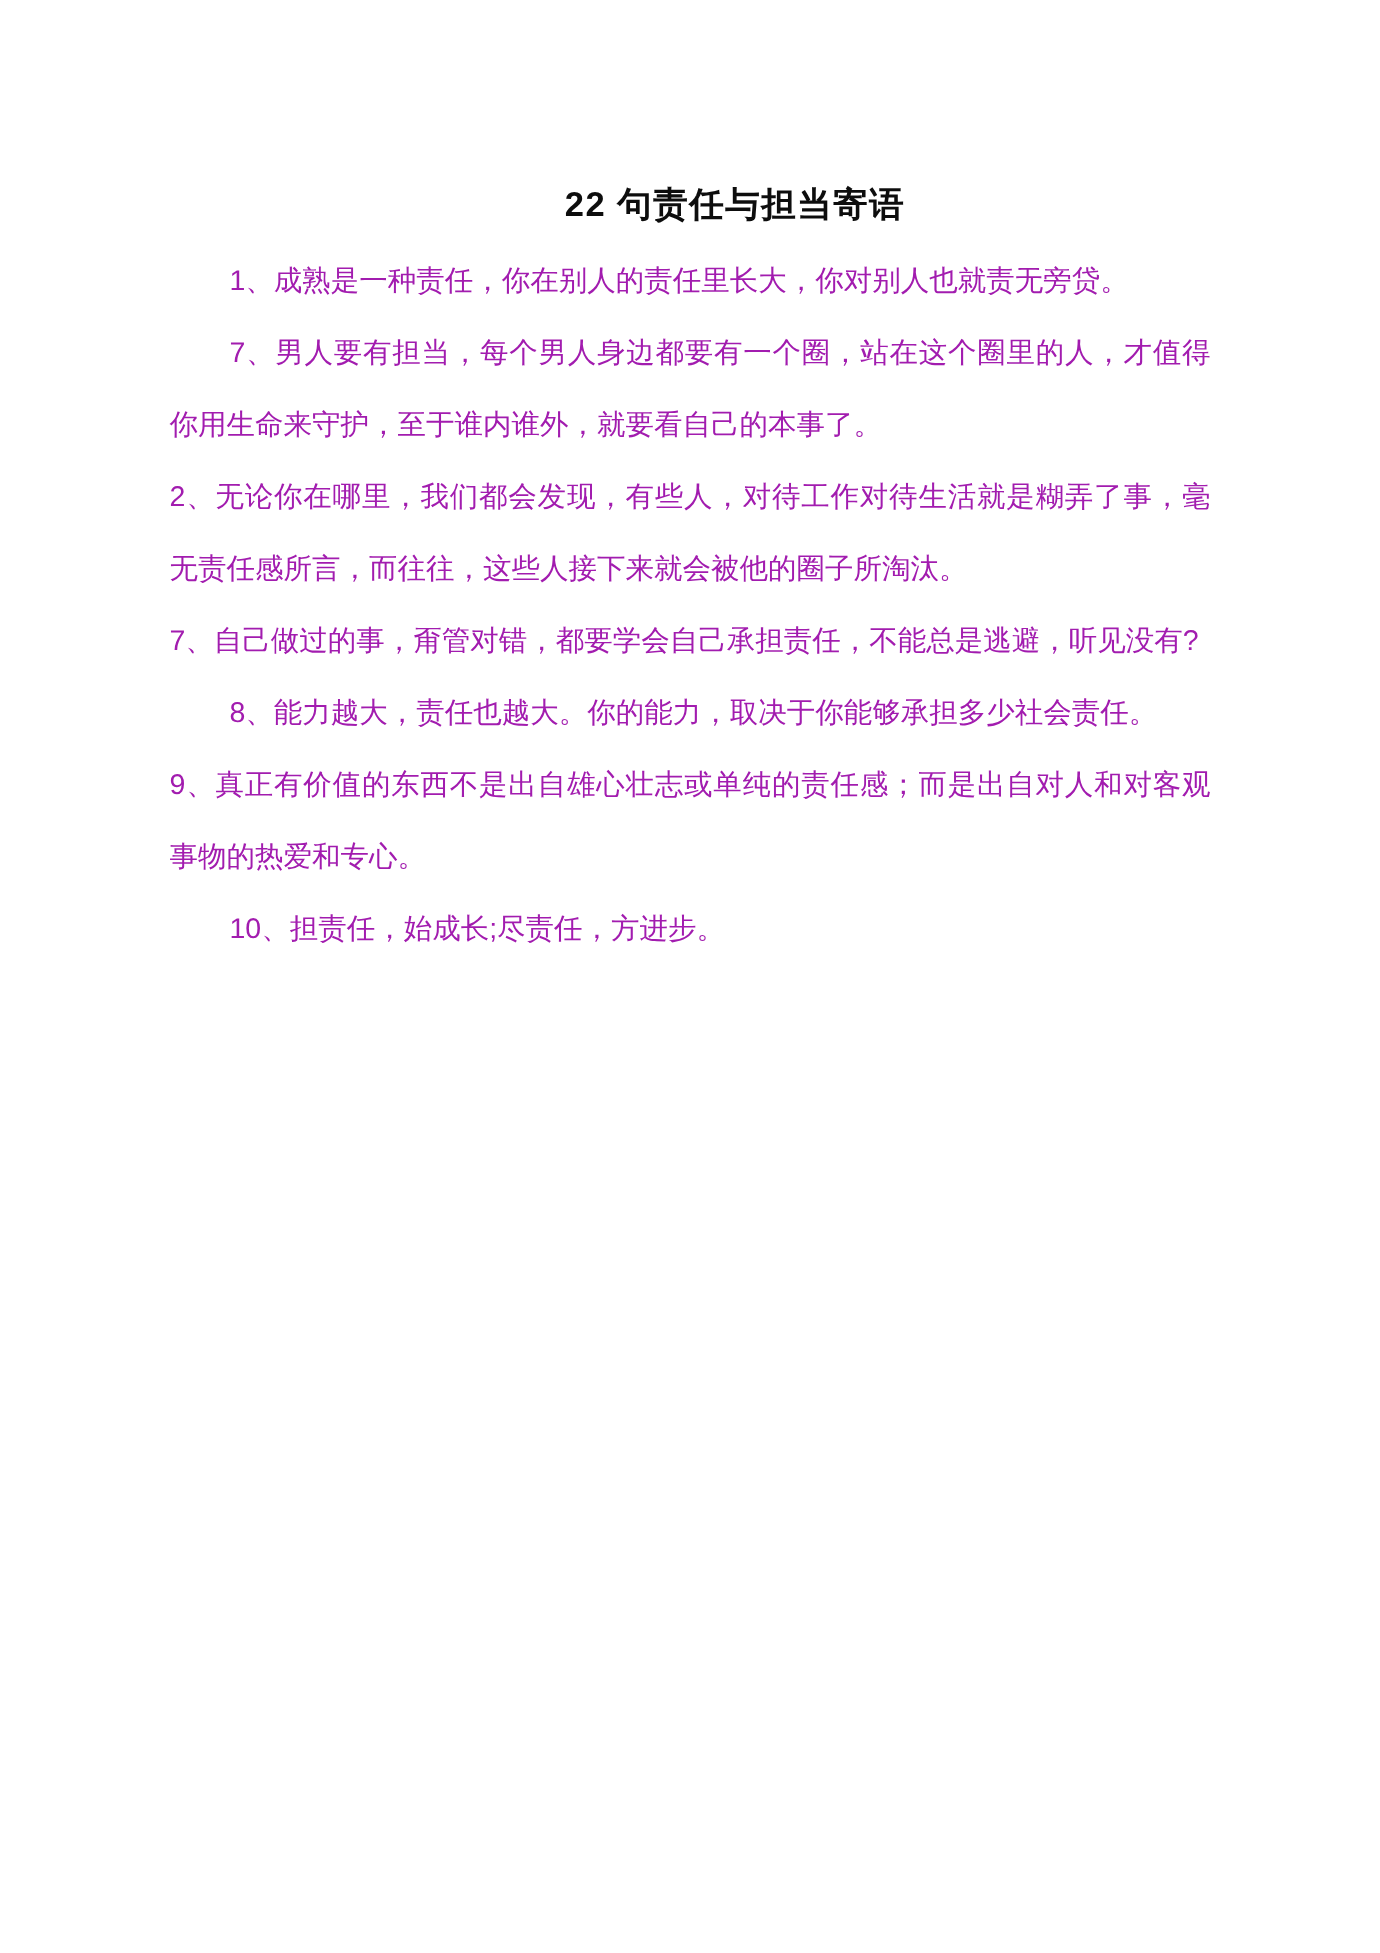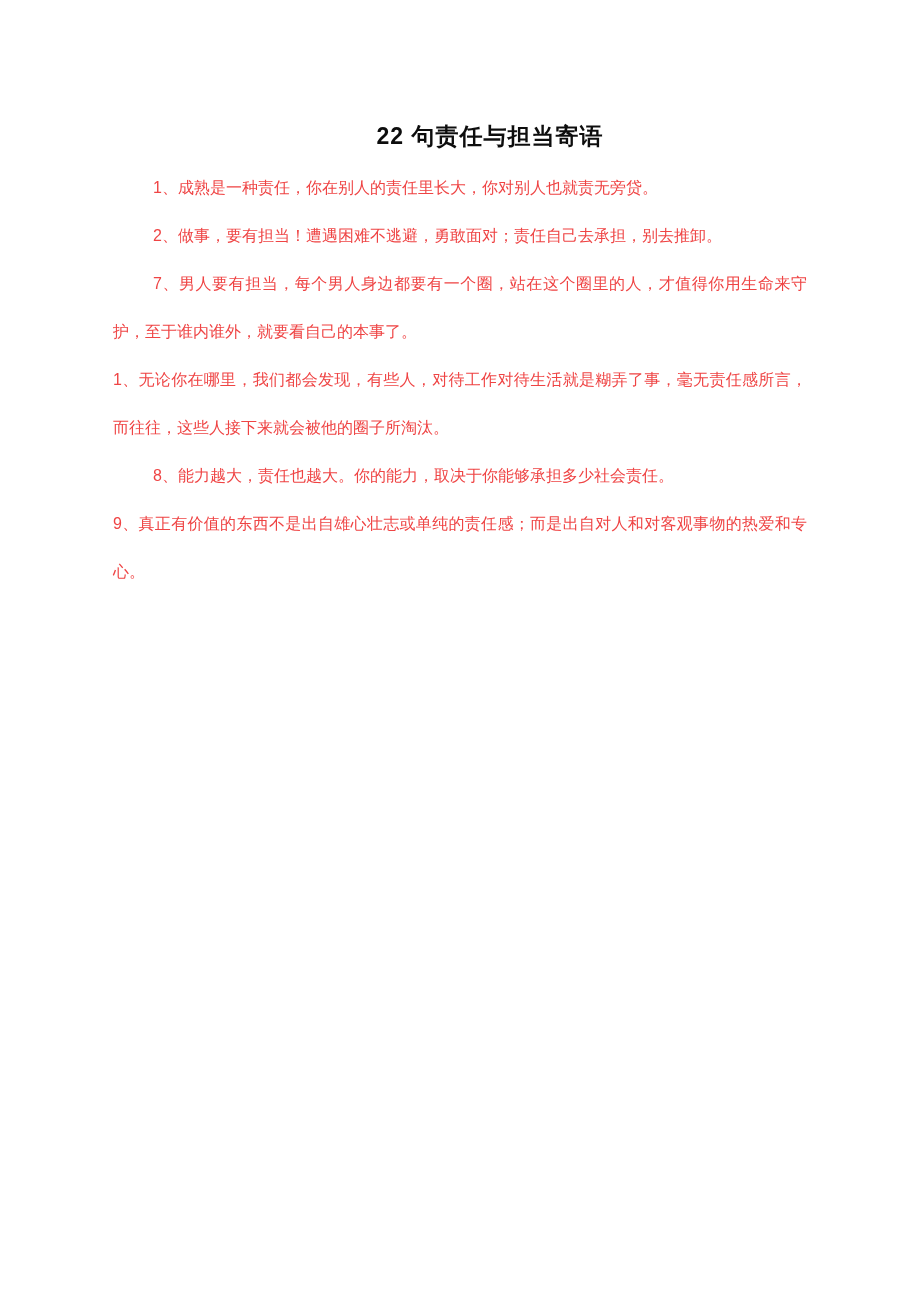--- a/index.html
+++ b/index.html
@@ -24,38 +24,39 @@
     text-align: center;
     line-height: 36px;
     margin: 0 0 10px 0;
     letter-spacing: 1px;
     color: #0d0d0d;
   }
   .content {
     width: 694px;
   }
   .para {
-    font-size: 16px;
+    font-size: 19px;
     line-height: 48px;
     margin: 0;
     text-align: justify;
     word-break: break-all;
-    color: #ef4444;
+    color: #a21caf;
   }
   .para.indent {
     text-indent: 40px;
   }
 </style>
 </head>
 <body>
 
 <div class="page">
   <h1 class="title">22 句责任与担当寄语</h1>
 
   <div class="content">
     <p class="para indent">1、成熟是一种责任，你在别人的责任里长大，你对别人也就责无旁贷。</p>
-    <p class="para indent">2、做事，要有担当！遭遇困难不逃避，勇敢面对；责任自己去承担，别去推卸。</p>
     <p class="para indent">7、男人要有担当，每个男人身边都要有一个圈，站在这个圈里的人，才值得你用生命来守护，至于谁内谁外，就要看自己的本事了。</p>
-    <p class="para">1、无论你在哪里，我们都会发现，有些人，对待工作对待生活就是糊弄了事，毫无责任感所言，而往往，这些人接下来就会被他的圈子所淘汰。</p>
+    <p class="para">2、无论你在哪里，我们都会发现，有些人，对待工作对待生活就是糊弄了事，毫无责任感所言，而往往，这些人接下来就会被他的圈子所淘汰。</p>
+    <p class="para">7、自己做过的事，甭管对错，都要学会自己承担责任，不能总是逃避，听见没有?</p>
     <p class="para indent">8、能力越大，责任也越大。你的能力，取决于你能够承担多少社会责任。</p>
     <p class="para">9、真正有价值的东西不是出自雄心壮志或单纯的责任感；而是出自对人和对客观事物的热爱和专心。</p>
+    <p class="para indent">10、担责任，始成长;尽责任，方进步。</p>
   </div>
 </div>
 
 </body></html>

